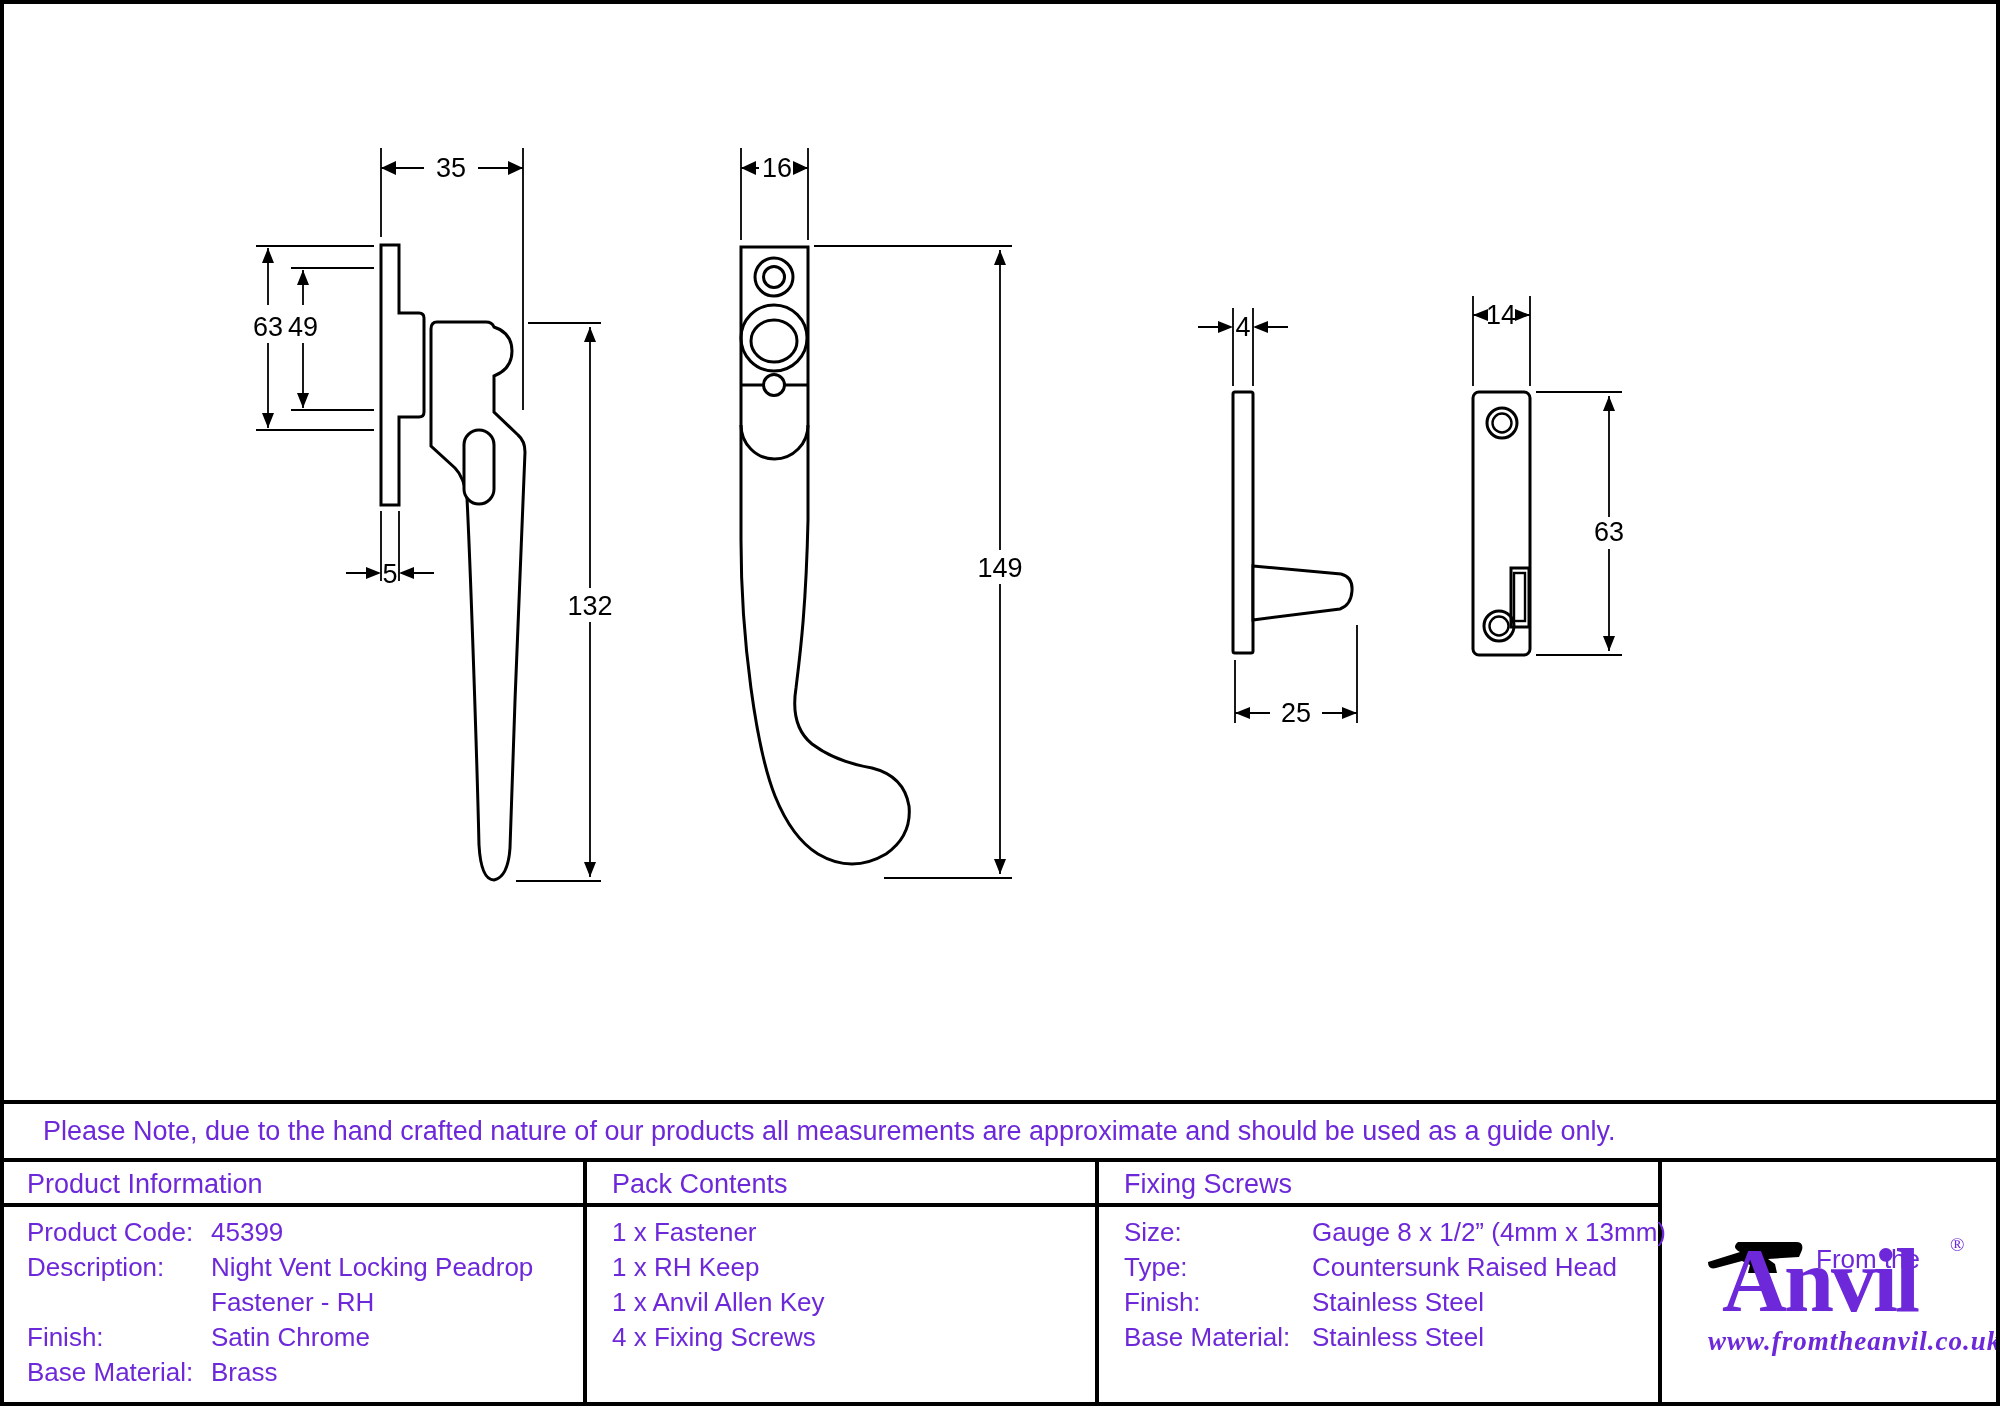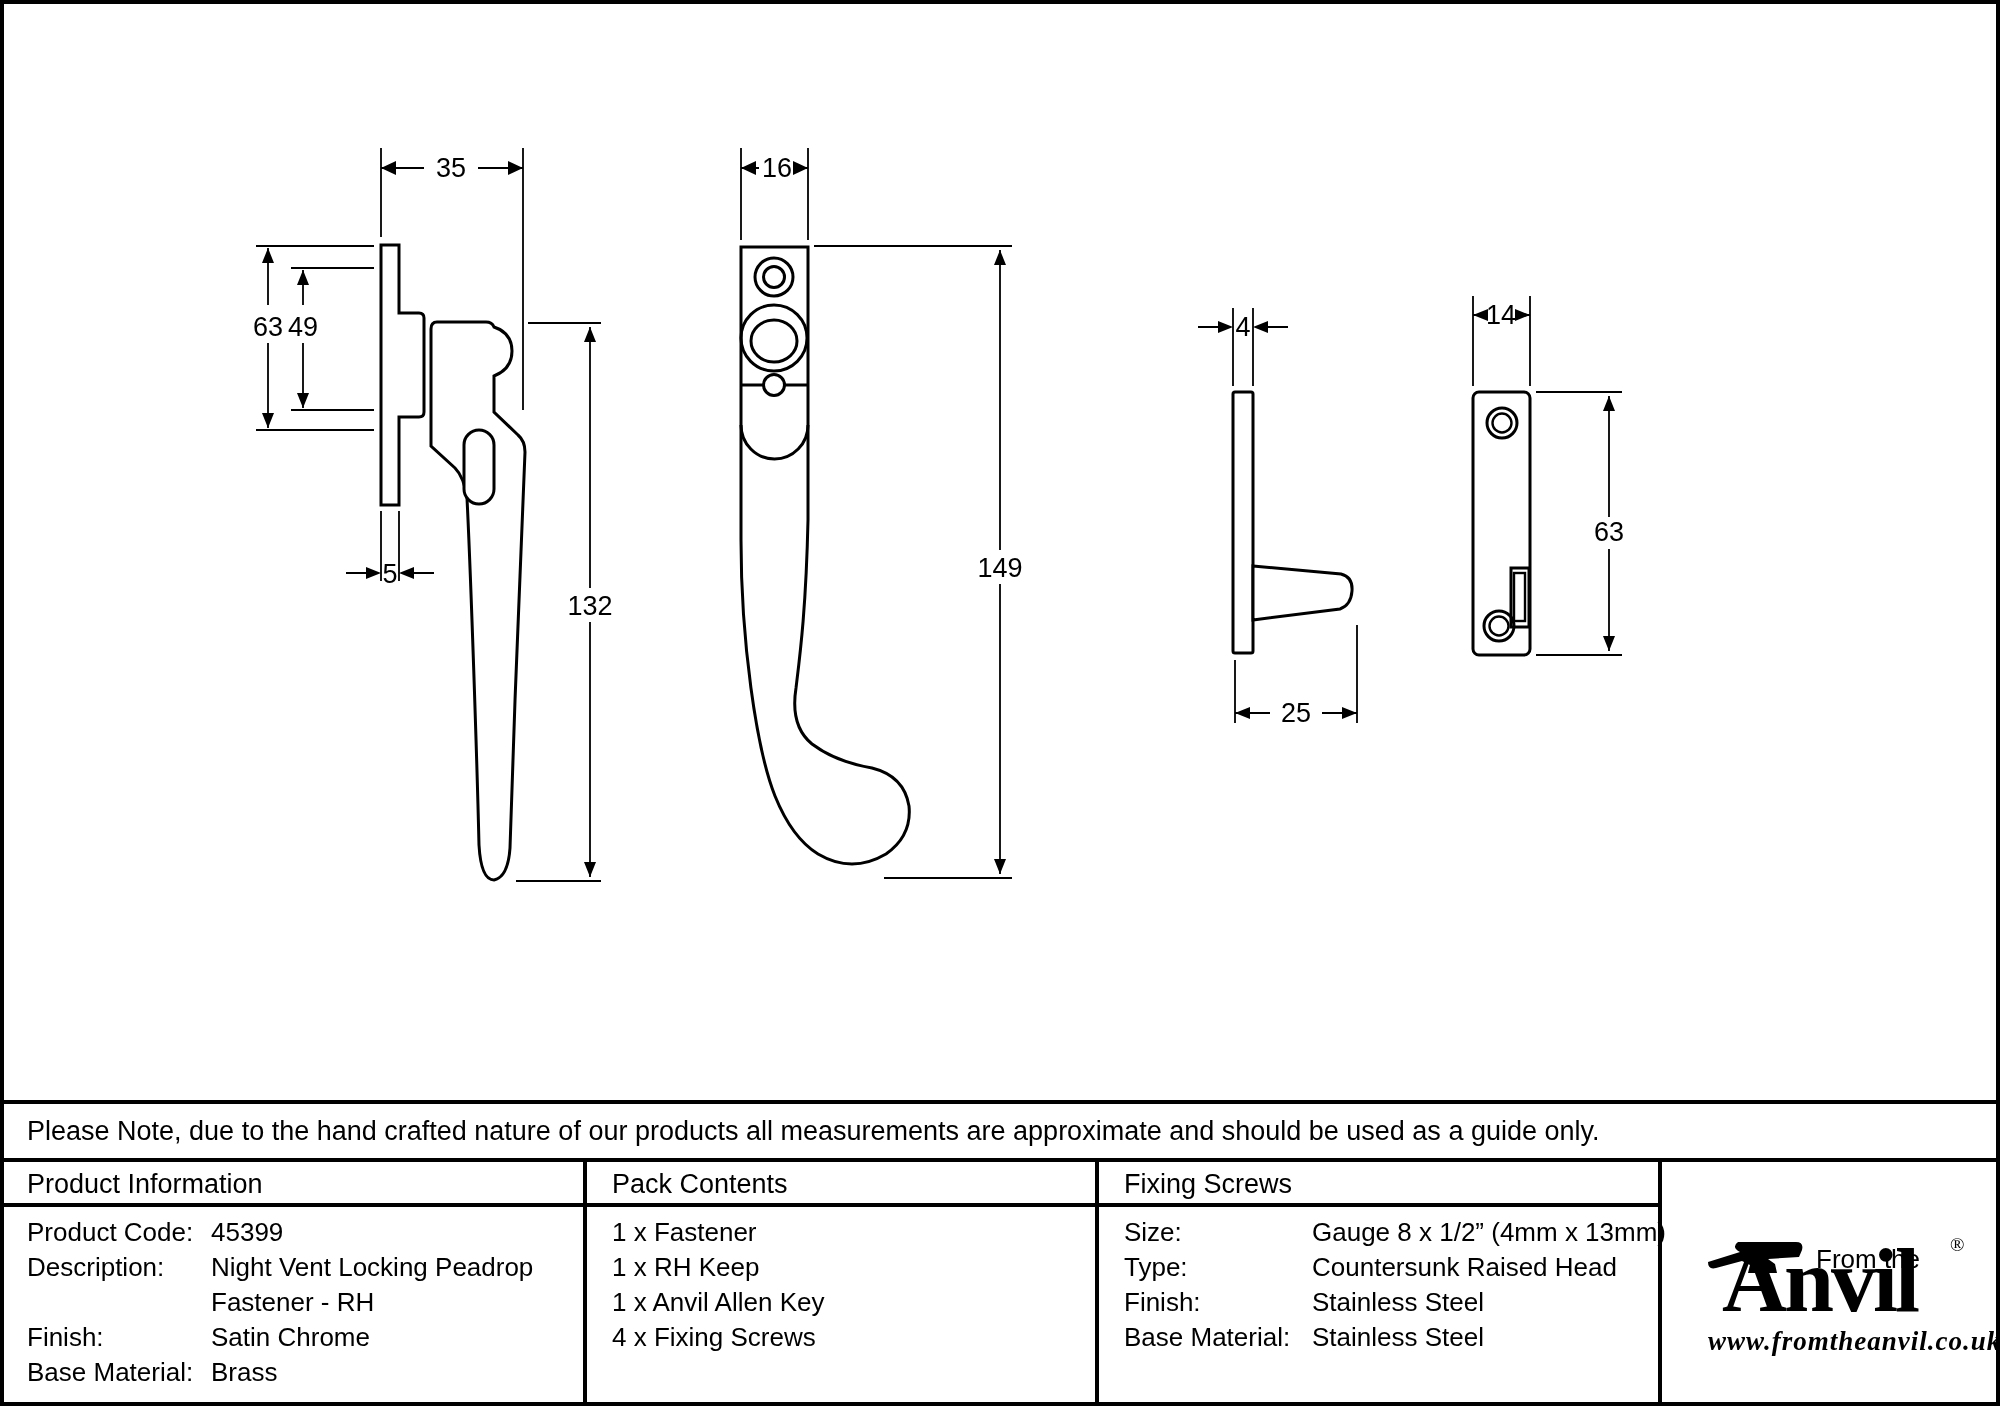--- a/index.html
+++ b/index.html
@@ -1,26 +1,26 @@
 <!DOCTYPE html>
 <html><head>
 <meta charset="utf-8">
 <style>
   html,body{margin:0;padding:0;background:#e8e8e8;}
   .sheet{
     position:relative;width:2000px;height:1406px;background:#ffffff;
-    font-family:"Liberation Sans",sans-serif;color:#000000;overflow:hidden;
+    font-family:"Liberation Sans",sans-serif;color:#6d28d9;overflow:hidden;
   }
   .frame{position:absolute;inset:0;border:4px solid #000;pointer-events:none;z-index:30;}
   .drawings{position:absolute;left:0;top:0;width:2000px;height:1100px;}
   svg text{font-family:"Liberation Sans",sans-serif;font-size:27px;fill:#000;}
   .note-row{
     position:absolute;left:0;top:1100px;width:2000px;height:62px;box-sizing:border-box;
     border-top:4px solid #000;border-bottom:4px solid #000;
-    display:flex;align-items:center;padding-left:27px;font-size:27px;background:#fff;
+    display:flex;align-items:center;padding-left:43px;font-size:27px;background:#fff;
   }
   .tbl{position:absolute;left:0;top:1162px;width:2000px;height:288px;}
   .vd{position:absolute;top:0;bottom:0;width:4px;background:#000;}
   .vd1{left:583px;} .vd2{left:1095px;} .vd3{left:1658px;}
   .hl{position:absolute;top:41px;left:0;width:1662px;height:4px;background:#000;}
   .hdr{position:absolute;top:0;height:41px;line-height:44px;font-size:27px;white-space:nowrap;}
   .hdr1{left:27px;} .hdr2{left:612px;} .hdr3{left:1124px;}
   .colbody{position:absolute;top:53px;font-size:26px;}
   .cb1{left:27px;} .cb2{left:612px;} .cb3{left:1124px;}
   .row{height:35px;line-height:35px;display:flex;white-space:nowrap;gap:12px;}

